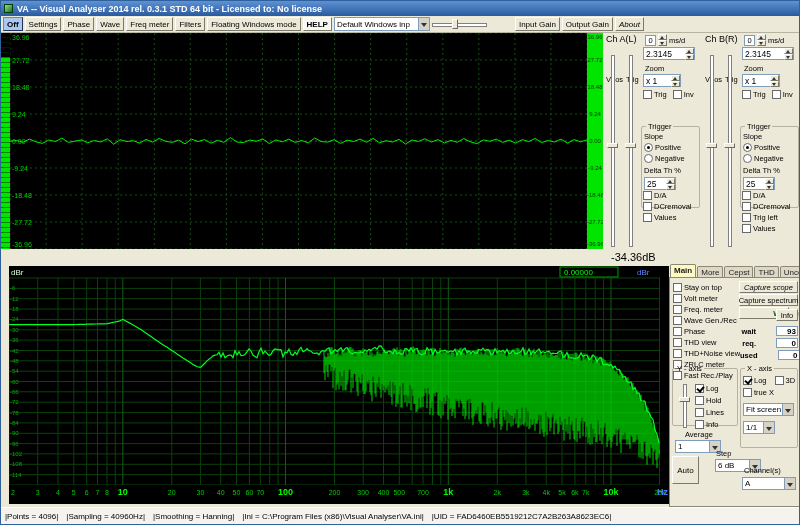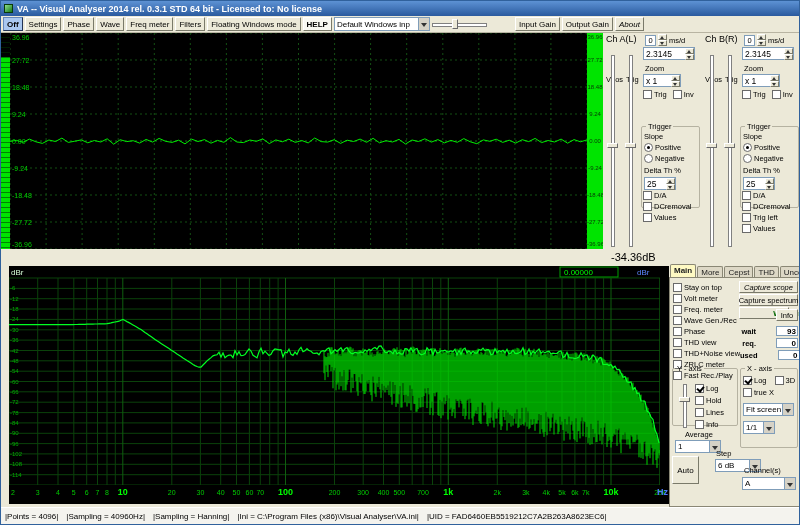--- a/index.html
+++ b/index.html
@@ -946,17 +946,17 @@
           <span class="combo-text">A</span>
           <span class="combo-btn"></span>
         </span>
       </div>
     </div>
   </div>
 
   <div class="statusbar" id="statusbar">
       <span>|Points = 4096|</span>
       <span>|Sampling = 40960Hz|</span>
-      <span>|Sampling = Hanning|</span>
+      <span>|Smoothing = Hanning|</span>
       <span>|Ini = C:\Program Files (x86)\Visual Analyser\VA.ini|</span>
       <span>|UID = FAD6460EB5519212C7A2B263A8623EC6|</span>
     </div>
 </div>
 
 </body></html>

